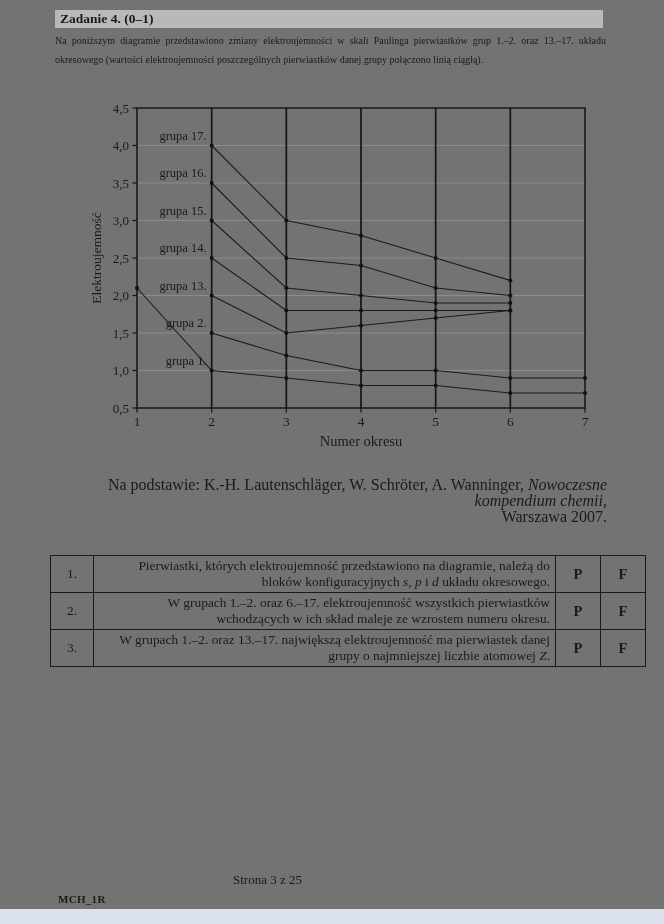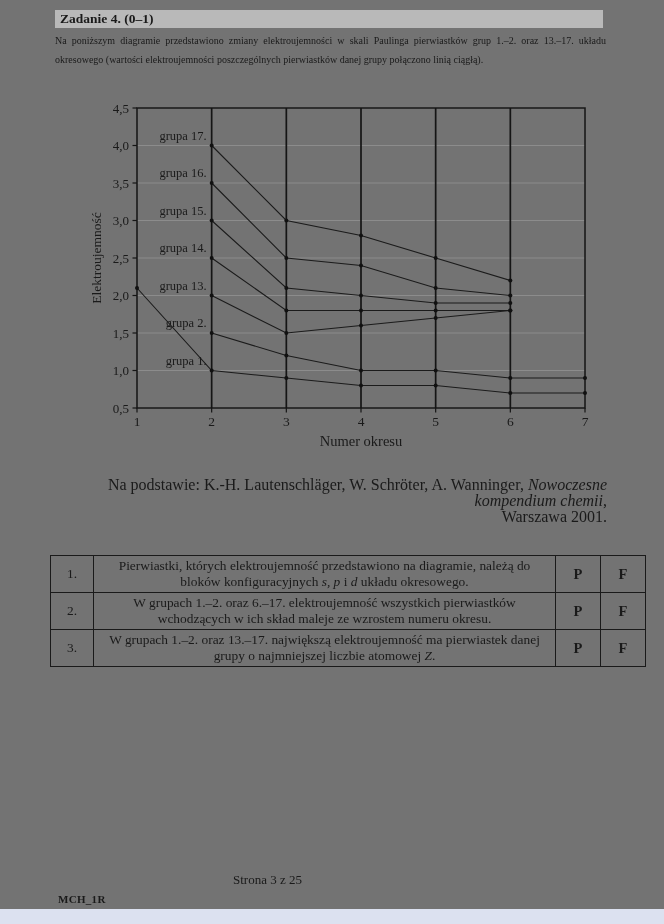--- a/index.html
+++ b/index.html
@@ -35,21 +35,21 @@
   table.pf-table{
     position:absolute;left:50px;top:555px;width:552px;
     border-collapse:collapse;table-layout:fixed;
     font-size:13.4px;line-height:16.5px;
   }
   table.pf-table td{
     border:1.4px solid #1a1a1a;
     padding:1px 5px;vertical-align:middle;height:34px;
   }
   td.cell-num{width:32px;text-align:center;padding:1px 2px;}
-  td.cell-desc{width:451px;text-align:center;}
+  td.cell-desc{width:451px;text-align:right;}
   td.cell-pf{width:34px;text-align:center;font-weight:bold;font-size:14.5px;cursor:pointer;}
   .page-num{
     position:absolute;left:0;top:872px;width:535px;
     text-align:center;font-size:13px;
   }
   .doc-code{
     position:absolute;left:58px;top:893px;
     font-weight:bold;font-size:11px;letter-spacing:.3px;
   }
   .bottom-strip{
@@ -170,21 +170,21 @@
         <circle cx="198.33333333333334" cy="122.5" r="2" fill="#111"></circle>
         <circle cx="273" cy="137.5" r="2" fill="#111"></circle>
         <circle cx="347.6666666666667" cy="160" r="2" fill="#111"></circle>
         <circle cx="422.3333333333333" cy="182.5" r="2" fill="#111"></circle>
         <text x="118.66666666666667" y="41.5" text-anchor="end" font-size="12.5" font-family="Liberation Serif, DejaVu Serif, serif" fill="#1a1a1a">grupa 17.</text>
       </svg>
   </div>
 
   <div class="source">
     <span>Na podstawie: K.-H. Lautenschläger, W. Schröter, A. Wanninger, </span><i>Nowoczesne kompendium chemii</i><span>,</span><br>
-    <span>Warszawa 2001.</span>
+    <span>Warszawa 2007.</span>
   </div>
 
 
   <table class="pf-table">
     <tbody>
       <tr>
         <td class="cell-num">1.</td>
         <td class="cell-desc"><span>Pierwiastki, których elektroujemność przedstawiono na diagramie, należą do bloków konfiguracyjnych </span><i>s, p</i><span> i </span><i>d</i><span> układu okresowego.</span></td>
         <td class="cell-pf">P</td>
         <td class="cell-pf">F</td>

